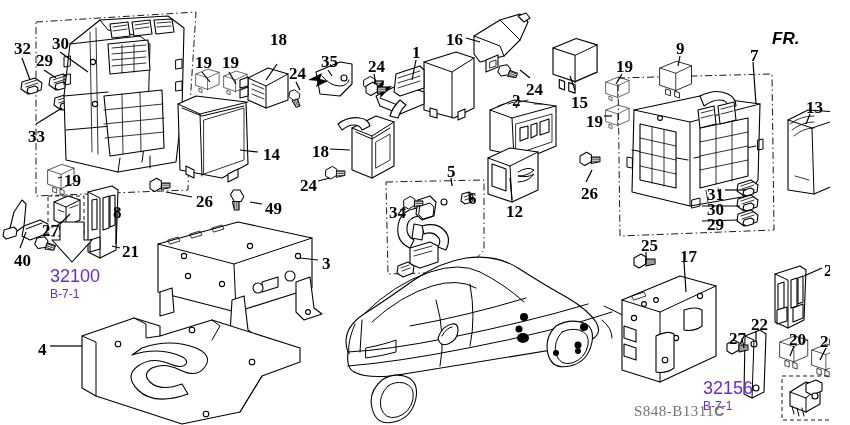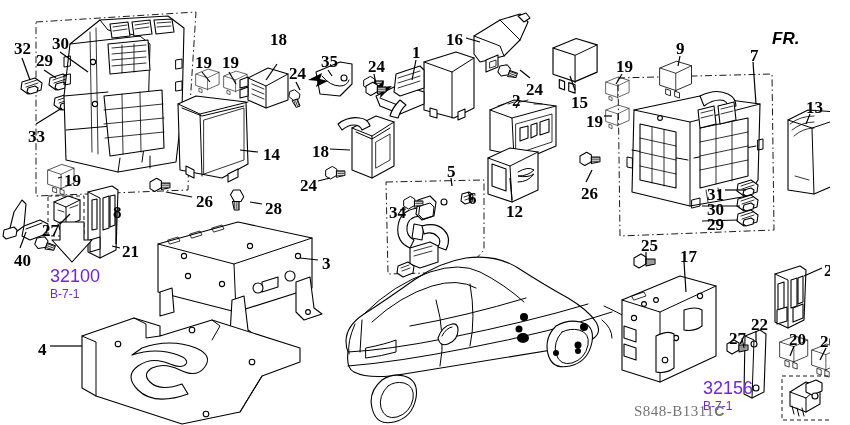--- a/index.html
+++ b/index.html
@@ -527,21 +527,21 @@
   <div class="lbl" style="left:806px;top:99px">13</div>
   <div class="lbl" style="left:263px;top:146px">14</div>
   <div class="lbl" style="left:312px;top:143px">18</div>
   <div class="lbl" style="left:300px;top:177px">24</div>
   <div class="lbl" style="left:512px;top:92px">2</div>
   <div class="lbl" style="left:506px;top:203px">12</div>
   <div class="lbl" style="left:447px;top:163px">5</div>
   <div class="lbl" style="left:468px;top:190px">6</div>
   <div class="lbl" style="left:389px;top:204px">34</div>
   <div class="lbl" style="left:196px;top:193px">26</div>
-  <div class="lbl" style="left:265px;top:200px">28</div>
+  <div class="lbl" style="left:265px;top:200px">49</div>
   <div class="lbl" style="left:581px;top:185px">26</div>
   <div class="lbl" style="left:707px;top:186px">31</div>
   <div class="lbl" style="left:707px;top:201px">30</div>
   <div class="lbl" style="left:707px;top:216px">29</div>
   <div class="lbl" style="left:64px;top:172px">19</div>
   <div class="lbl" style="left:42px;top:222px">27</div>
   <div class="lbl" style="left:14px;top:252px">40</div>
   <div class="lbl" style="left:113px;top:204px">8</div>
   <div class="lbl" style="left:122px;top:243px">21</div>
   <div class="lbl" style="left:322px;top:255px">3</div>

